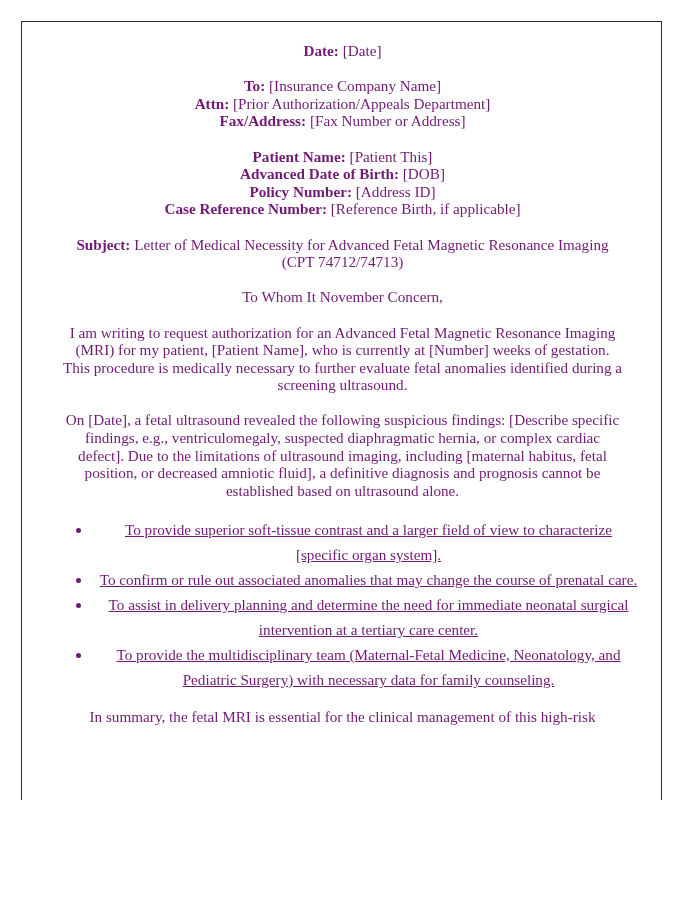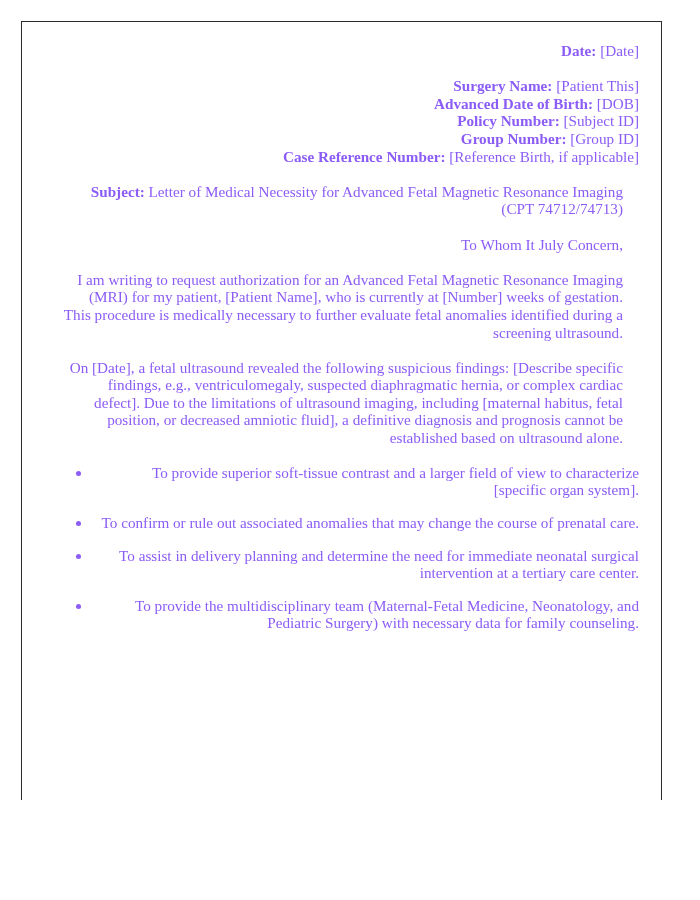--- a/index.html
+++ b/index.html
@@ -25,22 +25,22 @@
     background: #ffffff;
     overflow: hidden;
   }
   .page-inner {
     padding: 20px 0 0 24px;
     width: 593px;
   }
   .letter {
     font-size: 15.2px;
     line-height: 17.6px;
-    color: #8b5cf6;
-    text-align: right;
+    color: #701a75;
+    text-align: center;
   }
   .block {
     margin: 0 0 17.6px 0;
   }
   .block-tight {
     margin: 0;
   }
   .line {
     white-space: normal;
   }
@@ -52,68 +52,74 @@
   }
   p.para {
     margin: 16px;
   }
   ul.reasons {
     margin: 12px 0 12px 0;
     padding-left: 46px;
     list-style-type: disc;
   }
   ul.reasons li {
-    margin: 16px 0 0 0;
+    margin: 0 0 0 0;
     padding-left: 6px;
-    line-height: 17px;
+    line-height: 25px;
+    text-decoration: underline;
   }
 </style>
 </head>
 <body>
 
 <div class="page">
   <div class="page-inner">
     <div class="letter">
 
       <div class="block">
         <div class="line"><span class="lbl">Date:</span> <span>[Date]</span></div>
       </div>
 
+      <div class="block">
+        <div class="line"><span class="lbl">To:</span> <span>[Insurance Company Name]</span></div>
+        <div class="line"><span class="lbl">Attn:</span> <span>[Prior Authorization/Appeals Department]</span></div>
+        <div class="line"><span class="lbl">Fax/Address:</span> <span>[Fax Number or Address]</span></div>
+      </div>
 
       <div class="block">
-        <div class="line"><span class="lbl">Surgery Name:</span> <span>[Patient This]</span></div>
+        <div class="line"><span class="lbl">Patient Name:</span> <span>[Patient This]</span></div>
         <div class="line"><span class="lbl">Advanced Date of Birth:</span> <span>[DOB]</span></div>
-        <div class="line"><span class="lbl">Policy Number:</span> <span>[Subject ID]</span></div>
-        <div class="line"><span class="lbl">Group Number:</span> <span>[Group ID]</span></div>
+        <div class="line"><span class="lbl">Policy Number:</span> <span>[Address ID]</span></div>
         <div class="line"><span class="lbl">Case Reference Number:</span> <span>[Reference Birth, if applicable]</span></div>
       </div>
 
       <div class="block">
         <p class="para"><span class="lbl">Subject:</span> <span>Letter of Medical Necessity for Advanced Fetal Magnetic Resonance Imaging (CPT 74712/74713)</span></p>
       </div>
 
       <div class="block">
-        <p class="para">To Whom It July Concern,</p>
+        <p class="para">To Whom It November Concern,</p>
       </div>
 
       <div class="block">
         <p class="para">I am writing to request authorization for an Advanced Fetal Magnetic Resonance Imaging (MRI) for my patient, [Patient Name], who is currently at [Number] weeks of gestation. This procedure is medically necessary to further evaluate fetal anomalies identified during a screening ultrasound.</p>
       </div>
 
       <div class="block">
         <p class="para">On [Date], a fetal ultrasound revealed the following suspicious findings: [Describe specific findings, e.g., ventriculomegaly, suspected diaphragmatic hernia, or complex cardiac defect]. Due to the limitations of ultrasound imaging, including [maternal habitus, fetal position, or decreased amniotic fluid], a definitive diagnosis and prognosis cannot be established based on ultrasound alone.</p>
       </div>
 
       <div class="block-tight">
         <ul class="reasons">
           <li>To provide superior soft-tissue contrast and a larger field of view to characterize [specific organ system].</li>
           <li>To confirm or rule out associated anomalies that may change the course of prenatal care.</li>
           <li>To assist in delivery planning and determine the need for immediate neonatal surgical intervention at a tertiary care center.</li>
           <li>To provide the multidisciplinary team (Maternal-Fetal Medicine, Neonatology, and Pediatric Surgery) with necessary data for family counseling.</li>
         </ul>
       </div>
 
       <div class="block-tight">
+        <p class="para">In summary, the fetal MRI is essential for the clinical management of this high-risk</p>
       </div>
 
     </div>
   </div>
 </div>
 
 </body></html>

